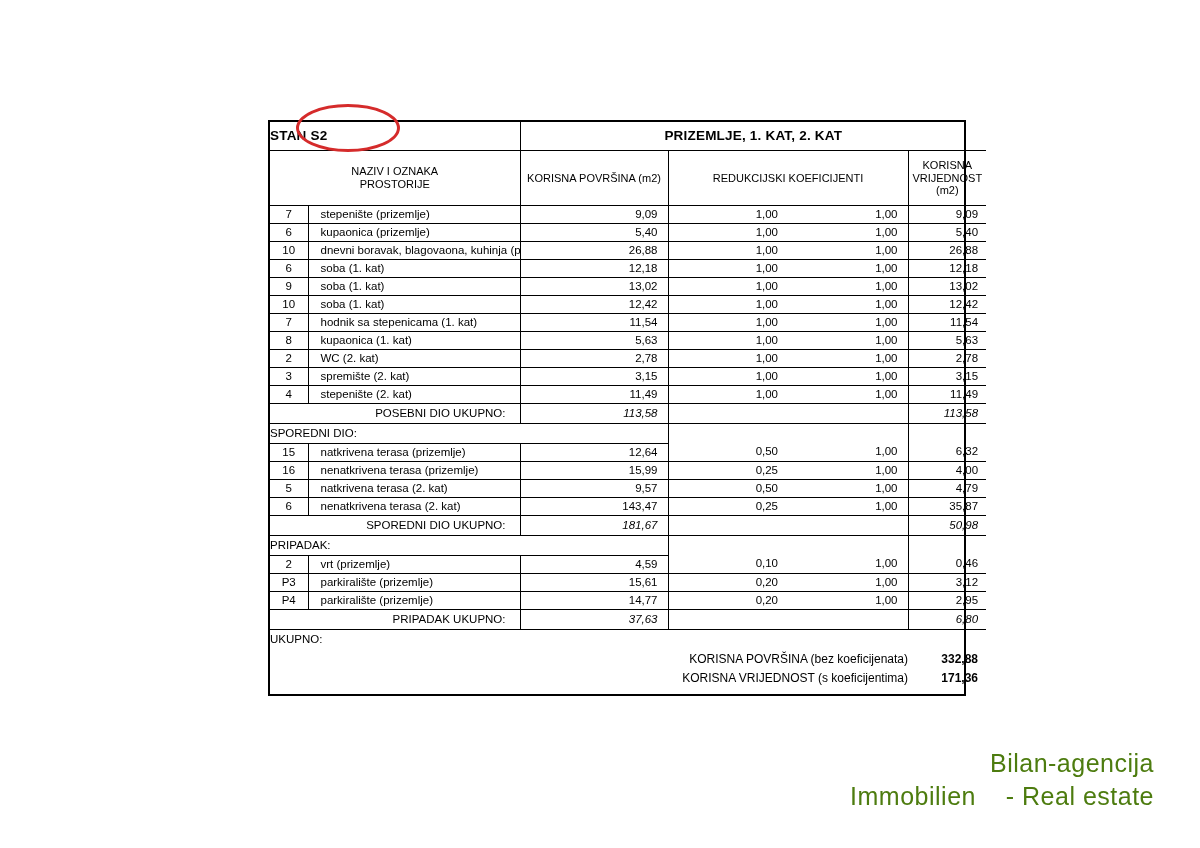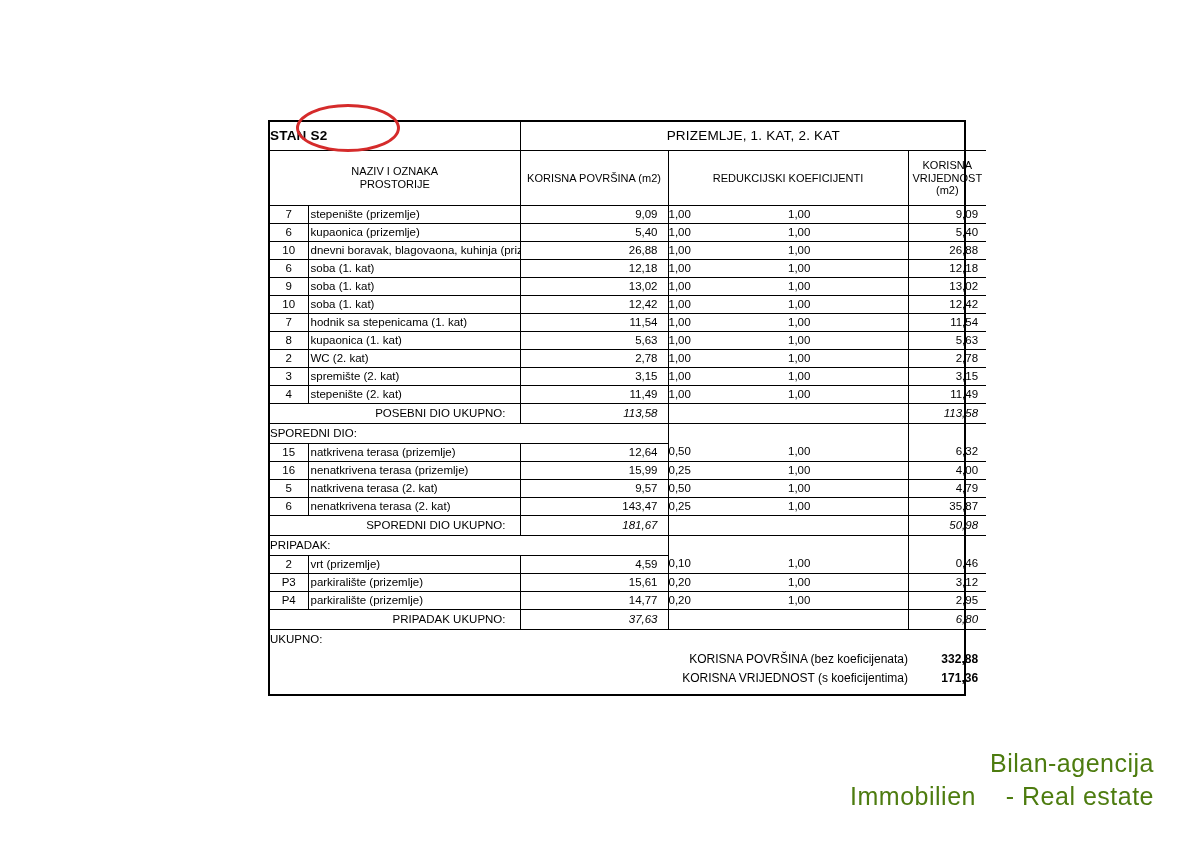--- a/index.html
+++ b/index.html
@@ -59,21 +59,21 @@
     border-bottom: 1.5px solid #000;
     height: 28px;
   }
   .hdr-left {
     font-weight: bold;
     font-size: 13.5px;
     padding-left: 46px;
     letter-spacing: 0.2px;
   }
   .hdr-right {
-    font-weight: normal;
+    font-weight: bold;
     font-size: 13.5px;
     text-align: center;
     letter-spacing: 0.2px;
   }
   .hdr-sep {
     border-left: 1.5px solid #000;
   }
 
   .colhdr-row td {
     border-bottom: 1.5px solid #000;
@@ -99,32 +99,32 @@
   .item td {
     height: 17px;
     font-size: 11.5px;
     border-bottom: 1px solid #000;
   }
   .item td.num {
     text-align: center;
     border-right: 1px solid #000;
   }
   .item td.nm {
-    padding-left: 2px;
+    padding-left: 12px;
     border-right: 1.5px solid #000;
     white-space: nowrap;
     overflow: hidden;
   }
   .item td.val {
     text-align: right;
     padding-right: 10px;
     border-right: 1.5px solid #000;
   }
   .item td.k {
-    text-align: left;
+    text-align: right;
     padding-right: 10px;
     margin-left: 27px;
   }
   .item td.k.k2 { border-right: 1.5px solid #000; }
   .item td.tot {
     text-align: right;
     padding-right: 8px;
   }
 
   

